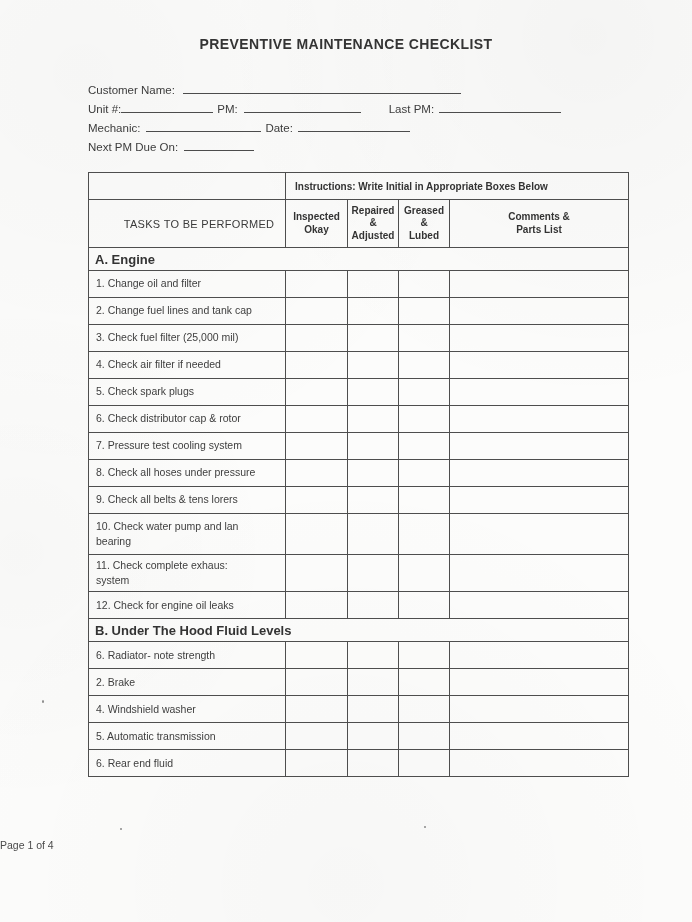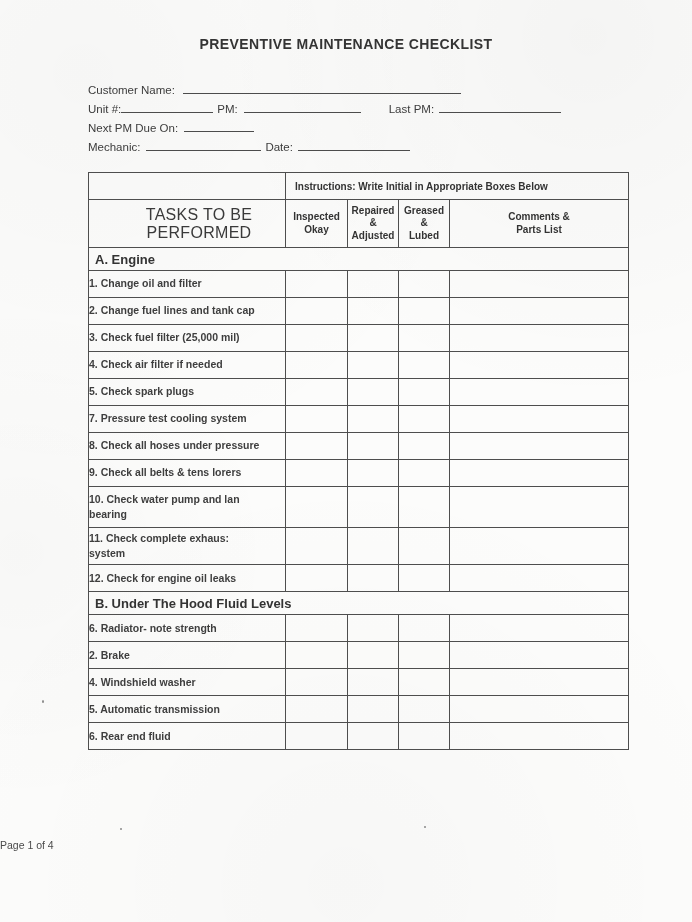--- a/index.html
+++ b/index.html
@@ -51,34 +51,34 @@
     border:1.5px solid #4e4e4e;
     vertical-align:middle;
     overflow:hidden;
   }
   td.instructions {
     font-size:10px; font-weight:bold; color:#333;
     padding-left:9px; height:27px;
   }
   td.empty-corner { height:27px; }
   tr.header-row td { height:48px; text-align:center; }
-  td.tasks-header { font-size:16px; font-weight:normal; letter-spacing:0.3px; color:#3a3a3a;padding-left:24px; }
+  td.tasks-header { font-size:11px; font-weight:normal; letter-spacing:0.3px; color:#3a3a3a;padding-left:24px; }
   td.col-header {
     font-size:10px; font-weight:bold; color:#333;
     white-space:pre-line; line-height:1.25;
   }
   td.section {
     height:23px; font-size:13px; font-weight:bold; color:#333;
     padding-left:6px;
   }
   tr.task-row td { height:27px; }
   tr.task-row.tall td { height:41px; }
   td.task {
     font-size:10.5px; color:#3e3e3e;
-    padding:3px 22px 3px 0; line-height:1.45;font-weight:bold;
+    padding:3px 22px 3px 7px; line-height:1.45;
   }
   .footer {
     position:absolute; top:839px; left:0; width:624px;
     font-size:10.5px; color:#4a4a4a;
   }
   .speck { position:absolute; background:#8a8a8a; border-radius:50%; }
   .s1 { left:120px; top:828px; width:2px; height:2px; }
   .s2 { left:424px; top:826px; width:2px; height:2px; }
   .s3 { left:42px;  top:700px; width:2px; height:3px; }
 </style>
@@ -90,24 +90,24 @@
   <div class="title">PREVENTIVE MAINTENANCE CHECKLIST</div>
 
   <div class="fields">
     <div class="frow">
       <span class="lbl">Customer Name:</span><span class="line w280"></span>
     </div>
     <div class="frow">
       <span class="lbl">Unit #:</span><span class="line w92"></span><span class="gap4"></span><span class="lbl">PM:</span><span class="line w117"></span><span class="gap28"></span><span class="lbl">Last PM:</span><span class="line w122"></span>
     </div>
     <div class="frow">
+      <span class="lbl">Mechanic:</span><span class="line w115"></span><span class="gap4"></span><span class="lbl">Date:</span><span class="line w112"></span>
+    </div>
+    <div class="frow">
       <span class="lbl">Next PM Due On:</span><span class="line w70"></span>
-    </div>
-    <div class="frow">
-      <span class="lbl">Mechanic:</span><span class="line w115"></span><span class="gap4"></span><span class="lbl">Date:</span><span class="line w112"></span>
     </div>
   </div>
 
   <table class="checklist">
     <colgroup>
       <col style="width:197px">
         <col style="width:62px">
         <col style="width:51px">
         <col style="width:51px">
         <col style="width:179px">
@@ -164,20 +164,27 @@
         <td></td>
       </tr>
       <tr class="task-row">
         <td class="task">5. Check spark plugs</td>
         <td></td>
         <td></td>
         <td></td>
         <td></td>
       </tr>
       <tr class="task-row">
+        <td class="task">6. Check distributor cap &amp; rotor</td>
+        <td></td>
+        <td></td>
+        <td></td>
+        <td></td>
+      </tr>
+      <tr class="task-row">
         <td class="task">7. Pressure test cooling system</td>
         <td></td>
         <td></td>
         <td></td>
         <td></td>
       </tr>
       <tr class="task-row">
         <td class="task">8. Check all hoses under pressure</td>
         <td></td>
         <td></td>

